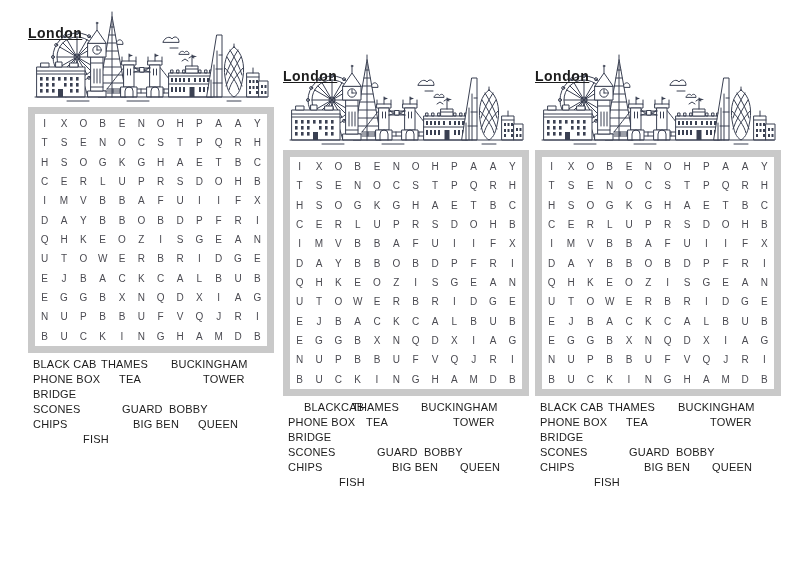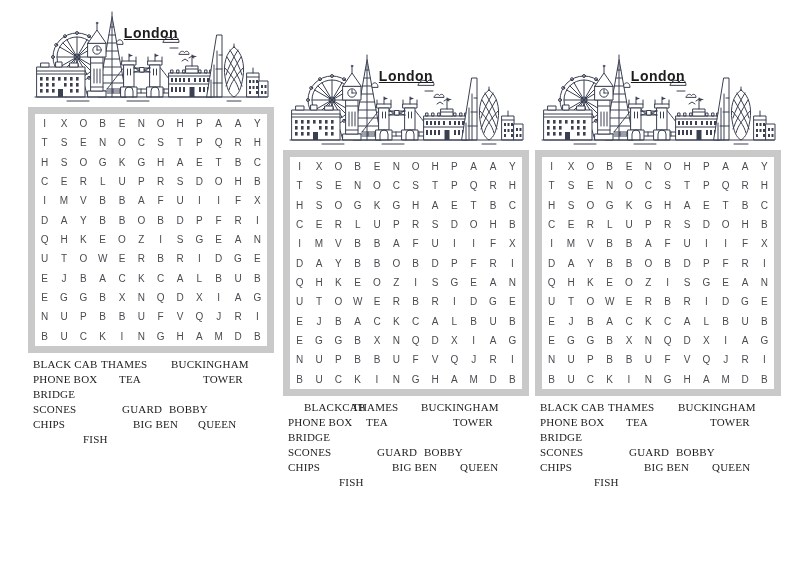--- a/index.html
+++ b/index.html
@@ -11,40 +11,40 @@
   html,body{margin:0;padding:0;}
   body{
     width:800px;height:565px;position:relative;background:#ffffff;
     font-family:"Liberation Sans",sans-serif;overflow:hidden;
   }
   .panel{position:absolute;width:246px;height:445px;}
   .p1{left:28px;top:11px;}
   .p2{left:283px;top:54px;}
   .p3{left:535px;top:54px;}
   .title{
-    position:absolute;top:14px;left:0;width:100%;text-align:center;
+    position:absolute;top:14px;left:0;width:100%;text-align:left;
     font-size:14px;font-weight:bold;text-decoration:underline;
     letter-spacing:.5px;color:var(--text);z-index:2;
   }
   .sky{position:absolute;top:0;left:0;width:246px;height:96px;color:var(--ink);}
   .grid{
     position:absolute;top:96px;left:0;width:246px;height:246px;box-sizing:border-box;
     border:7px solid var(--border);background:#fff;
     display:grid;grid-template-columns:repeat(12,1fr);grid-template-rows:repeat(12,1fr);
   }
   .cell{
     display:flex;align-items:center;justify-content:center;
     font-size:10px;color:var(--letter);
   }
   .words{
     position:absolute;top:347px;left:5px;width:240px;
     font-size:11px;color:var(--text);letter-spacing:.2px;
   }
   .wrow{position:relative;height:15px;}
-  .word{position:absolute;top:0;white-space:nowrap;font-family:Liberation Serif, serif;}
+  .word{position:absolute;top:0;white-space:nowrap;}
 </style>
 </head>
 <body>
 
 <svg width="0" height="0" style="position:absolute" aria-hidden="true">
   <defs>
     <symbol id="sky-symbol" viewBox="0 0 240 96">
       <g stroke="currentColor" fill="none" stroke-width="1" stroke-linecap="round" stroke-linejoin="round">
 
         <path d="M78,33 c1.5,-4.5 6,-5.5 8,-2.5 c2,-3 6,-2 6,2.5 z"></path>

